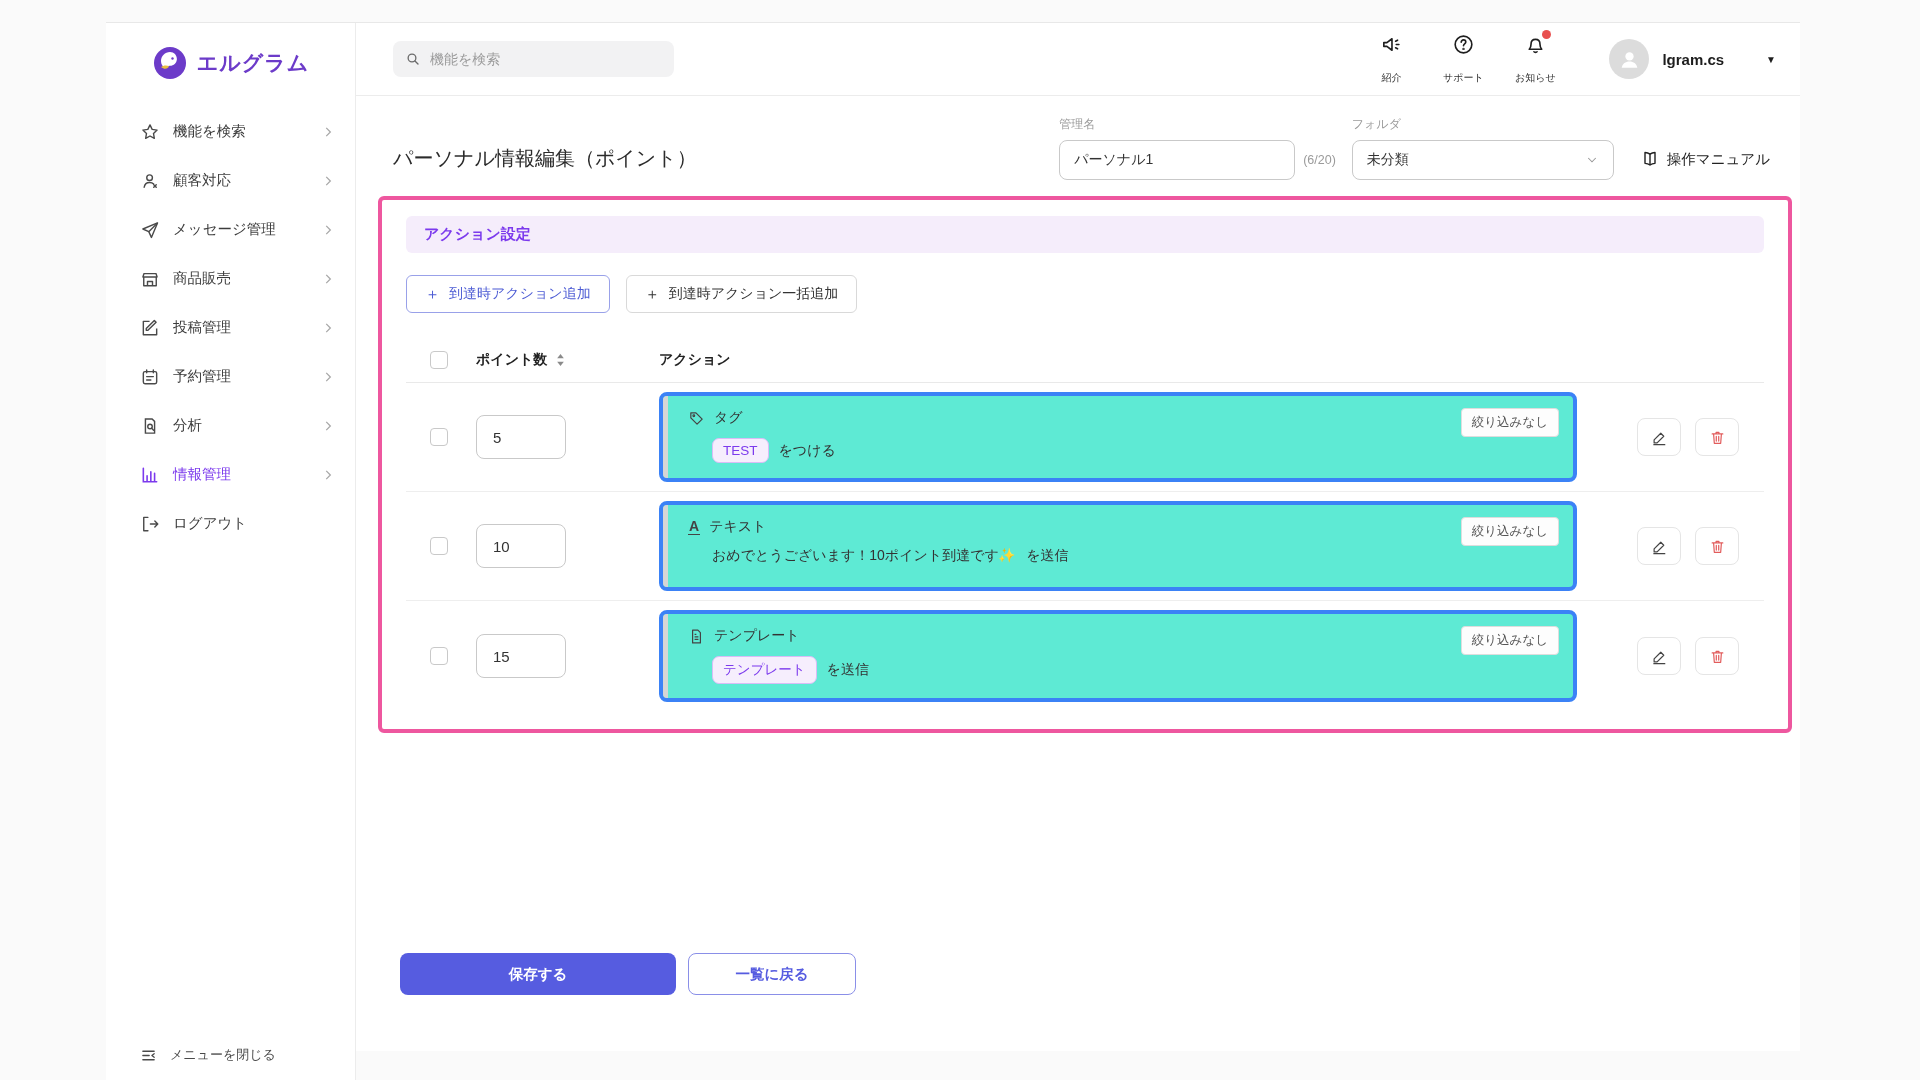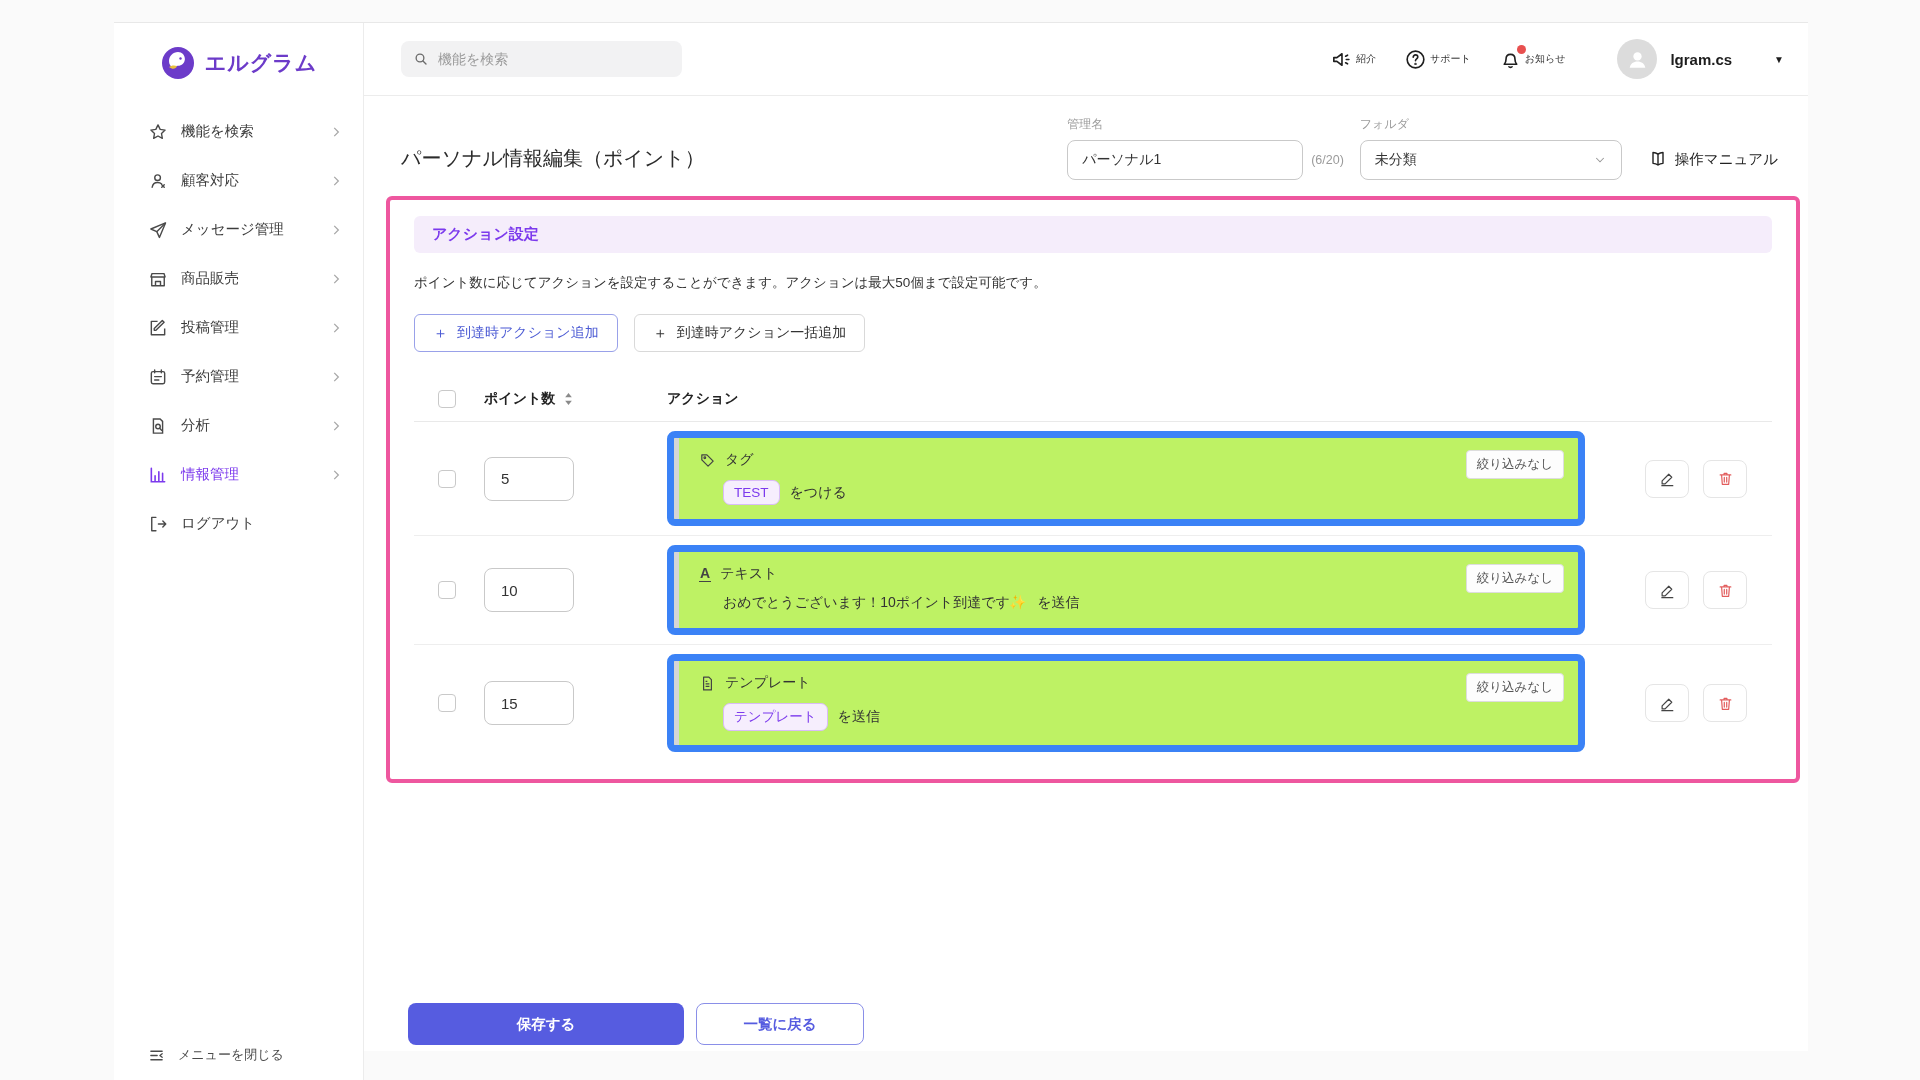--- a/index.html
+++ b/index.html
@@ -2,21 +2,21 @@
 <html style="--accent-purple: #7C3AED; --primary-indigo: #565CE0; --pink-border: #EE579F; --danger-red: #E25C5C; --notification-red: #E8504F;"><head>
 <meta charset="utf-8">
 <style>
   * { margin:0; padding:0; box-sizing:border-box; }
   html,body { width:1920px; height:1080px; }
   body {
     background:#fafafa;
     font-family:"Liberation Sans","DejaVu Sans",sans-serif;
     overflow:hidden; position:relative; color:#333;
   }
-  .app { position:absolute; left:114px; top:22px; width:1694px; height:1058px; border-top:1px solid #e8e8e8; }
+  .app { position:absolute; left:106px; top:22px; width:1694px; height:1058px; border-top:1px solid #e8e8e8; }
 
   
   .sidebar { position:absolute; left:0; top:0; bottom:0; width:250px; background:#fff; border-right:1px solid #ececec; }
   .logo-row { display:flex; align-items:center; justify-content:center; gap:9px; padding-top:22px; }
   .logo-mark { width:36px; height:36px; display:flex; }
   .logo-text { font-size:21px; font-weight:bold; color:#6C3BC9; letter-spacing:1px; }
   .menu { margin-top:26px; }
   .side-item { display:flex; align-items:center; height:49px; padding:0 20px 0 34px; font-size:14.5px; color:#3c3c3c; cursor:pointer; }
   .side-item .sicon { width:20px; height:20px; margin-right:13px; color:#4a4a4a; flex:none; display:flex; }
   .side-item .sicon svg { width:100%; height:100%; }
@@ -27,21 +27,21 @@
   .side-footer { position:absolute; bottom:16px; left:34px; display:flex; align-items:center; gap:13px; font-size:13px; color:#4a4a4a; cursor:pointer; }
   .side-footer svg { width:17px; height:17px; color:#4a4a4a; }
 
   
   .topbar { position:absolute; left:250px; top:0; right:0; height:73px; background:#fff; border-bottom:1px solid #ececec; display:flex; align-items:center; padding:0 24px 0 37px; }
   .search-box { width:281px; height:36px; background:#f2f2f3; border-radius:8px; display:flex; align-items:center; gap:9px; padding:0 12px; }
   .search-box svg { width:16px; height:16px; color:#6b6b6b; flex:none; }
   .search-box input { border:none; background:transparent; outline:none; font-size:14px; color:#333; width:100%; font-family:inherit; }
   .search-box input::placeholder { color:#9c9c9c; }
   .top-right { margin-left:auto; display:flex; align-items:center; gap:28px; }
-  .top-icon-group { display:flex; flex-direction:row; align-items:center; gap:3px; cursor:pointer; min-width:44px; }
+  .top-icon-group { display:flex; flex-direction:column; align-items:center; gap:15px; cursor:pointer; min-width:44px; }
   .top-icon-group svg { width:23px; height:23px; color:#1f1f1f; }
   .top-icon-label { font-size:10px; color:#333; white-space:nowrap; }
   .bell-wrap { position:relative; display:flex; }
   .bell-dot { position:absolute; top:-3px; right:-4px; width:9px; height:9px; border-radius:50%; background:var(--notification-red); }
   .user-box { display:flex; align-items:center; margin-left:24px; cursor:pointer; }
   .avatar { width:40px; height:40px; border-radius:50%; background:#dcdcdc; display:flex; align-items:center; justify-content:center; color:#fff; flex:none; }
   .avatar svg { width:25px; height:25px; }
   .user-name { font-size:15px; font-weight:600; color:#1d1d1d; margin-left:13px; }
   .user-caret { font-size:10px; color:#1d1d1d; margin-left:42px; }
 
@@ -76,21 +76,21 @@
   .t-header { display:flex; align-items:center; height:46px; border-bottom:1px solid #e9e9e9; font-size:14px; font-weight:bold; color:#222; }
   .t-check { width:18px; height:18px; border:1.5px solid #c9c9c9; border-radius:4px; background:#fff; margin-left:24px; flex:none; cursor:pointer; }
   .col-points { width:183px; margin-left:28px; display:flex; align-items:center; gap:8px; }
   .sort-icon { width:11px; height:14px; color:#8a8a8a; display:flex; cursor:pointer; }
   .sort-icon svg { width:100%; height:100%; }
   .col-action { flex:1; }
   .t-row { display:flex; align-items:center; padding:9px 0; border-bottom:1px solid #eee; }
   .t-row:last-child { border-bottom:none; }
   .points-wrap { width:183px; margin-left:28px; flex:none; }
   .points-input { width:90px; height:44px; border:1px solid #c9c9c9; border-radius:8px; font-size:15px; color:#333; padding:0 0 0 16px; outline:none; font-family:inherit; }
-  .action-card { position:relative; flex:1; border:7px solid #3b82f6; border-radius:8px; background:#bef264; min-height:90px; padding:13px 16px 14px; overflow:hidden; }
+  .action-card { position:relative; flex:1; border:4px solid #3b82f6; border-radius:8px; background:#5eead4; min-height:90px; padding:13px 16px 14px; overflow:hidden; }
   .action-card::before { content:""; position:absolute; left:0; top:0; bottom:0; width:5px; background:#d6d6d6; }
   .card-line1 { display:flex; align-items:center; gap:9px; font-size:14px; color:#333; padding-left:9px; }
   .card-line1 .type-icon { width:17px; height:17px; color:#444; display:flex; flex:none; }
   .card-line1 .type-icon svg { width:100%; height:100%; }
   .text-a-icon { font-size:14px; font-weight:bold; color:#444; border-bottom:1.5px solid #444; line-height:1.05; padding:0 1px; }
   .card-line2 { margin-top:11px; padding-left:33px; display:flex; align-items:center; gap:10px; font-size:14px; color:#333; }
   .badge-purple { background:#F6EEFD; border:1px solid #D9BCF7; color:var(--accent-purple); border-radius:7px; padding:4px 10px; font-size:13.5px; }
   .filter-badge { position:absolute; top:12px; right:14px; border:1px solid #ddd; background:#fdfdfd; color:#555; font-size:12.5px; padding:5px 10px; border-radius:4px; }
   .row-actions { width:187px; flex:none; display:flex; align-items:center; gap:14px; padding-left:60px; }
   .icon-btn { width:44px; height:38px; border:1px solid #e5e5e5; border-radius:8px; background:#fff; display:flex; align-items:center; justify-content:center; cursor:pointer; }
@@ -315,21 +315,20 @@
                 <path d="M12 6.2C10.4 4.9 8.4 4.2 6 4.2v13c2.4 0 4.4.7 6 2 1.6-1.3 3.6-2 6-2v-13c-2.4 0-4.4.7-6 2z"></path>
                 <path d="M12 6.2v13"></path>
               </svg>
             <span>操作マニュアル</span>
           </div>
         </div>
       </div>
 
       <div class="pink-section">
         <div class="section-band">アクション設定</div>
-        <div class="section-desc">ポイント数に応じてアクションを設定することができます。アクションは最大50個まで設定可能です。</div>
 
         <div class="btn-row">
           <button class="btn-outline-purple">
             <span class="plus-glyph">＋</span>
             <span>到達時アクション追加</span>
           </button>
           <button class="btn-outline-gray">
             <span class="plus-glyph">＋</span>
             <span>到達時アクション一括追加</span>
           </button>

